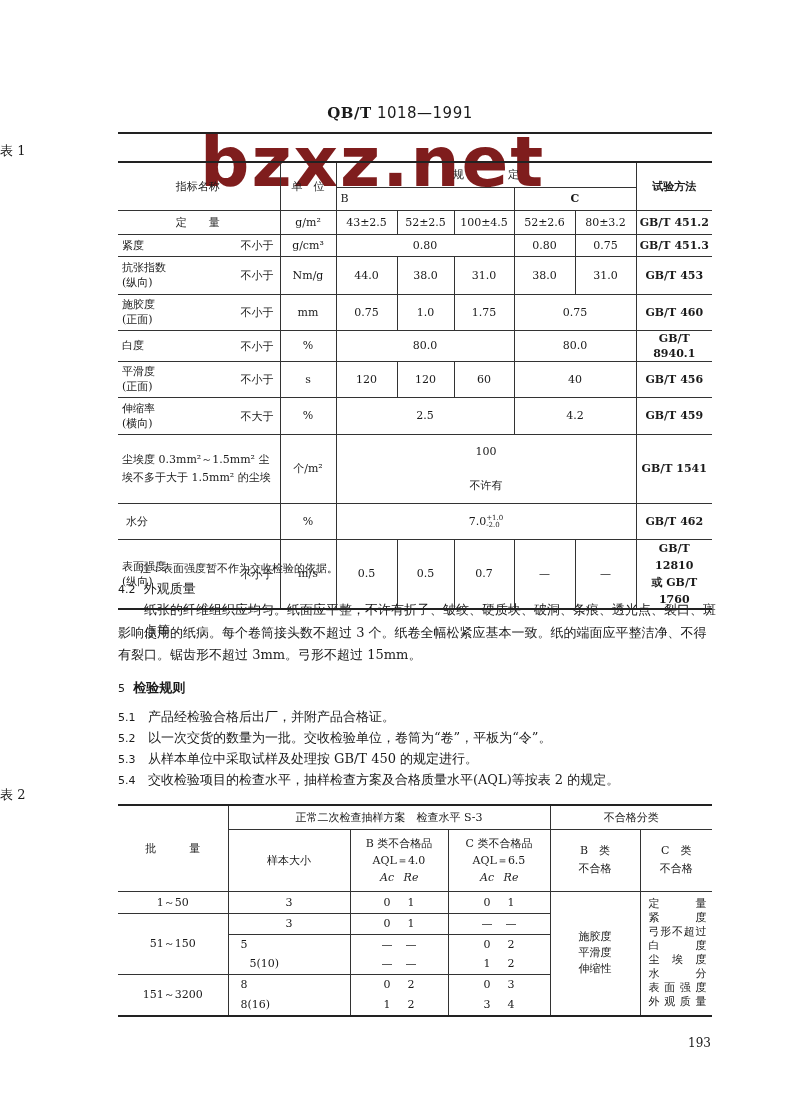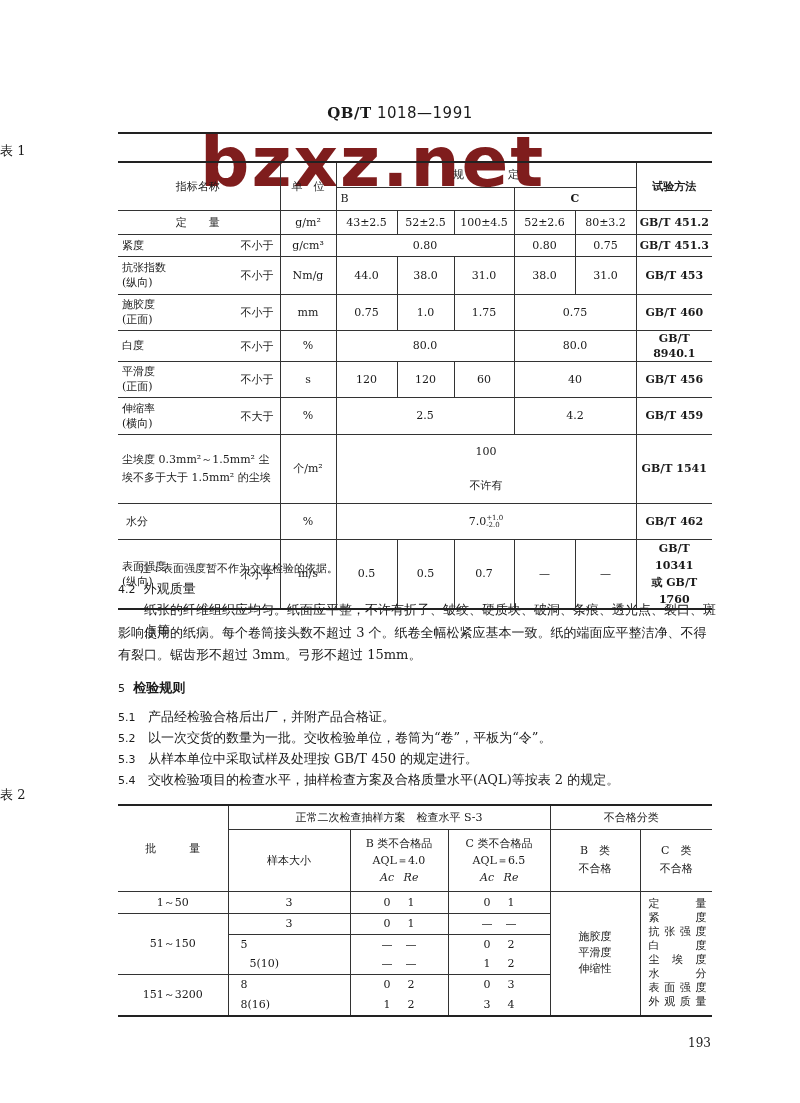--- a/index.html
+++ b/index.html
@@ -173,21 +173,21 @@
           <span class="nm">(纵向)</span>
           <span class="lim">不小于</span>
         </td>
     <td>m/s</td>
     <td>0.5</td>
     <td>0.5</td>
     <td>0.7</td>
     <td>—</td>
     <td>—</td>
     <td style="line-height:17px">
-          <div>GB/T 10341</div>
+          <div>GB/T 12810</div>
           <div>或 GB/T 1760</div>
         </td>
   </tr>
 </tbody>
   </table>
 
 <div class="para" style="top:558px;left:140px;font-size:11px;">注：表面强度暂不作为交收检验的依据。</div>
 
 <div class="para" style="top:578px;">
   <span class="secnum">4.2</span>&nbsp;&nbsp;<span>外观质量</span>
@@ -257,21 +257,21 @@
     <td class="pair"><span>0</span><span>1</span></td>
     <td class="pair"><span>0</span><span>1</span></td>
     <td rowspan="6" style="line-height:16px">
       <div>施胶度</div>
       <div>平滑度</div>
       <div>伸缩性</div>
     </td>
     <td rowspan="6" class="ccls">
       <span>定　量</span>
       <span>紧　度</span>
-      <span>抗张强度</span>
+      <span>弓形不超过</span>
       <span>白　度</span>
       <span>尘埃度</span>
       <span>水　分</span>
       <span>表面强度</span>
       <span>外观质量</span>
     </td>
   </tr>
 
   <tr style="height:21px">
     <td rowspan="3">51～150</td>

